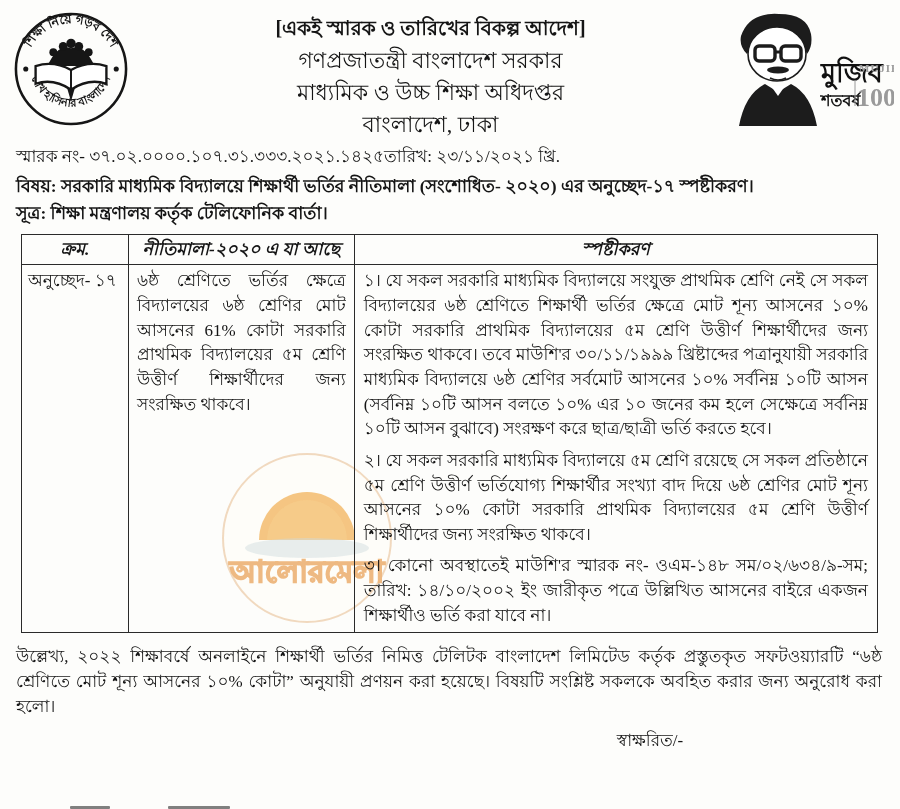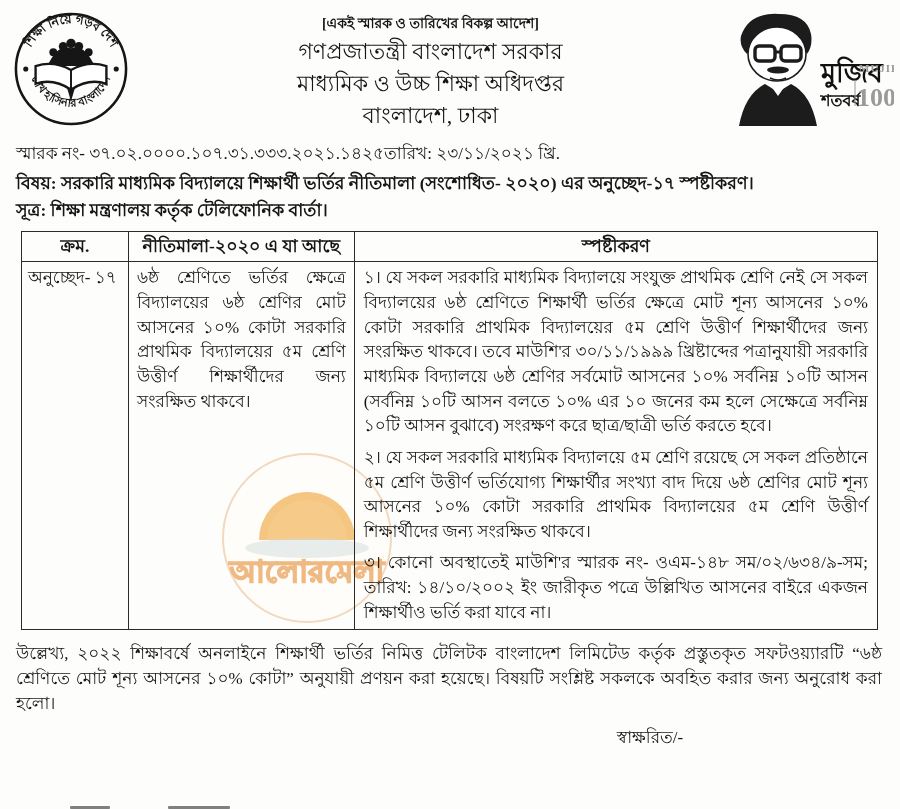--- a/index.html
+++ b/index.html
@@ -12,21 +12,21 @@
     background: #fdfdfb;
     color: #151515;
     overflow: hidden;
     font-size: 17px;
     line-height: 1.45;
   }
   
   .header { display:flex; align-items:flex-start; padding: 6px 6px 0 12px; position:relative; z-index:2; }
   .seal-wrap { width: 150px; flex: 0 0 150px; padding-top: 2px; }
   .head-center { flex: 1 1 auto; text-align: center; padding-top: 8px; }
-  .head-center .bracket { font-weight: bold; font-size: 14px; margin-bottom: 2px; text-align: center; }
+  .head-center .bracket { font-weight: bold; font-size: 20px; margin-bottom: 2px; text-align: center; }
   .head-center .line { font-size: 22px; }
   .head-center .site { font-size: 18px; letter-spacing: 1px; text-decoration: underline; display:inline-block; margin-top: 1px; }
   .mujib-wrap { width: 195px; flex: 0 0 195px; }
   
   .memo-line { display:flex; justify-content: flex-start; padding: 4px 16px 0 16px; position:relative; z-index:2; }
   .subject, .reference { font-weight: bold; padding: 1px 16px 0 16px; font-size: 17.5px; position:relative; z-index:2; }
   .subject { margin-top: 4px; }
   .intro { padding: 9px 18px 0 16px; text-align: justify; position:relative; z-index:2; }
   
   table.doc-table {
@@ -34,21 +34,21 @@
     margin: 8px 20px 0 21px;
     width: 857px;
     position: relative; z-index: 2;
     background: transparent;
   }
   table.doc-table th, table.doc-table td {
     border: 1.6px solid #2a2a2a;
     vertical-align: top;
     background: transparent;
   }
-  table.doc-table th { font-size: 17.5px; padding: 2px 4px; text-align: center; }
+  table.doc-table th { font-size: 17.5px; padding: 2px 4px; text-align: center; font-style: italic; }
   td.col-serial { width: 107px; padding: 4px 6px; }
   td.col-policy { width: 226px; padding: 4px 8px; text-align: justify; }
   td.col-clarify { width: 524px; padding: 4px 9px; text-align: justify; }
   .clarify-item { margin-bottom: 7px; }
   .clarify-item:last-child { margin-bottom: 0; }
   
   .closing { padding: 12px 18px 0 16px; text-align: justify; position:relative; z-index:2; }
   .signature { width: 320px; margin: 10px 90px 0 auto; text-align: center; position:relative; z-index:2; }
   .signature .signed { font-size: 17px; }
   
@@ -150,21 +150,21 @@
     <thead>
       <tr>
         <th>ক্রম.</th>
         <th>নীতিমালা-২০২০ এ যা আছে</th>
         <th>স্পষ্টীকরণ</th>
       </tr>
     </thead>
     <tbody>
       <tr>
         <td class="col-serial">অনুচ্ছেদ- ১৭</td>
-        <td class="col-policy">৬ষ্ঠ শ্রেণিতে ভর্তির ক্ষেত্রে বিদ্যালয়ের ৬ষ্ঠ শ্রেণির মোট আসনের ১০% কোটা সরকারি প্রাথমিক বিদ্যালয়ের ৫ম শ্রেণি উত্তীর্ণ শিক্ষার্থীদের জন্য সংরক্ষিত থাকবে।</td>
+        <td class="col-policy">৬ষ্ঠ শ্রেণিতে ভর্তির ক্ষেত্রে বিদ্যালয়ের ৬ষ্ঠ শ্রেণির মোট আসনের 61% কোটা সরকারি প্রাথমিক বিদ্যালয়ের ৫ম শ্রেণি উত্তীর্ণ শিক্ষার্থীদের জন্য সংরক্ষিত থাকবে।</td>
         <td class="col-clarify">
           <div class="clarify-item">১। যে সকল সরকারি মাধ্যমিক বিদ্যালয়ে সংযুক্ত প্রাথমিক শ্রেণি নেই সে সকল বিদ্যালয়ের ৬ষ্ঠ শ্রেণিতে শিক্ষার্থী ভর্তির ক্ষেত্রে মোট শূন্য আসনের ১০% কোটা সরকারি প্রাথমিক বিদ্যালয়ের ৫ম শ্রেণি উত্তীর্ণ শিক্ষার্থীদের জন্য সংরক্ষিত থাকবে। তবে মাউশি'র ৩০/১১/১৯৯৯ খ্রিষ্টাব্দের পত্রানুযায়ী সরকারি মাধ্যমিক বিদ্যালয়ে ৬ষ্ঠ শ্রেণির সর্বমোট আসনের ১০% সর্বনিম্ন ১০টি আসন (সর্বনিম্ন ১০টি আসন বলতে ১০% এর ১০ জনের কম হলে সেক্ষেত্রে সর্বনিম্ন ১০টি আসন বুঝাবে) সংরক্ষণ করে ছাত্র/ছাত্রী ভর্তি করতে হবে।</div>
           <div class="clarify-item">২। যে সকল সরকারি মাধ্যমিক বিদ্যালয়ে ৫ম শ্রেণি রয়েছে সে সকল প্রতিষ্ঠানে ৫ম শ্রেণি উত্তীর্ণ ভর্তিযোগ্য শিক্ষার্থীর সংখ্যা বাদ দিয়ে ৬ষ্ঠ শ্রেণির মোট শূন্য আসনের ১০% কোটা সরকারি প্রাথমিক বিদ্যালয়ের ৫ম শ্রেণি উত্তীর্ণ শিক্ষার্থীদের জন্য সংরক্ষিত থাকবে।</div>
           <div class="clarify-item">৩। কোনো অবস্থাতেই মাউশি'র স্মারক নং- ওএম-১৪৮ সম/০২/৬৩৪/৯-সম; তারিখ: ১৪/১০/২০০২ ইং জারীকৃত পত্রে উল্লিখিত আসনের বাইরে একজন শিক্ষার্থীও ভর্তি করা যাবে না।</div>
         </td>
       </tr>
     </tbody>
   </table>
 
   <p class="closing">উল্লেখ্য, ২০২২ শিক্ষাবর্ষে অনলাইনে শিক্ষার্থী ভর্তির নিমিত্ত টেলিটক বাংলাদেশ লিমিটেড কর্তৃক প্রস্তুতকৃত সফটওয়্যারটি “৬ষ্ঠ শ্রেণিতে মোট শূন্য আসনের ১০% কোটা” অনুযায়ী প্রণয়ন করা হয়েছে। বিষয়টি সংশ্লিষ্ট সকলকে অবহিত করার জন্য অনুরোধ করা হলো।</p>

